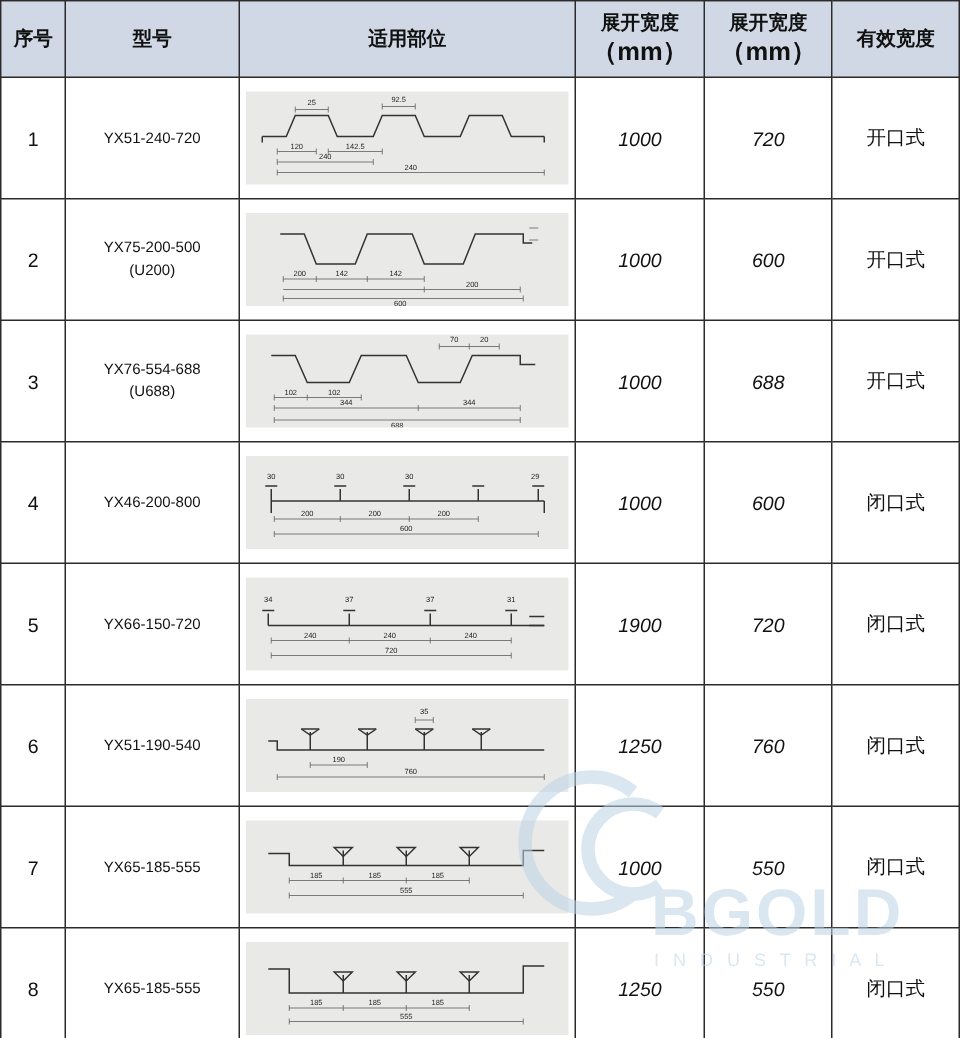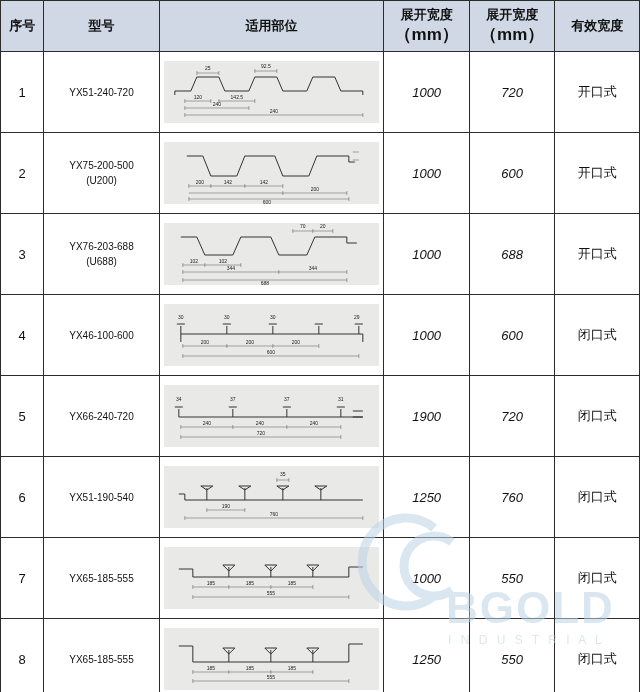--- a/index.html
+++ b/index.html
@@ -11,21 +11,21 @@
     width: 640px;
     height: 692px;
     font-family: "Liberation Sans", sans-serif;
     position: relative;
     overflow: hidden;
   }
 
   
   .watermark {
     position: absolute;
-    right: 14px;
+    right: 26px;
     bottom: 34px;
     width: 300px;
     height: 160px;
     pointer-events: none;
     z-index: 5;
     opacity: 0.55;
   }
 
   table.spec {
     width: 640px;
@@ -191,21 +191,21 @@
         </div>
       </td>
       <td class="num">1000</td>
       <td class="num">600</td>
       <td class="part">开口式</td>
     </tr>
 
     <tr>
       <td class="idx">3</td>
       <td class="model">
-        <span>YX76-203-688</span>
+        <span>YX76-554-688</span>
         <span class="sub">(U688)</span>
       </td>
       <td class="fig">
         <div class="figbox">
           <svg viewBox="0 0 210 62" xmlns="http://www.w3.org/2000/svg">
             <g stroke="#333" stroke-width="1" fill="none">
               <path d="M14 14 L30 14 L38 32 L66 32 L74 14 L104 14 L112 32 L140 32 L148 14 L180 14 L180 20 L190 20"></path>
             </g>
             <g stroke="#555" stroke-width="0.5" fill="none">
               <path d="M126 8 L146 8 M126 6 L126 10 M146 6 L146 10"></path>
@@ -229,21 +229,21 @@
         </div>
       </td>
       <td class="num">1000</td>
       <td class="num">688</td>
       <td class="part">开口式</td>
     </tr>
 
     <tr>
       <td class="idx">4</td>
       <td class="model">
-        <span>YX46-100-600</span>
+        <span>YX46-200-800</span>
       </td>
       <td class="fig">
         <div class="figbox">
           <svg viewBox="0 0 210 62" xmlns="http://www.w3.org/2000/svg">
             <g stroke="#333" stroke-width="1" fill="none">
               <path d="M14 30 L196 30"></path>
               <path d="M14 22 L14 30 M60 22 L60 30 M106 22 L106 30 M152 22 L152 30 M192 22 L192 30"></path>
               <path d="M10 20 L18 20 M56 20 L64 20 M102 20 L110 20 M148 20 L156 20 M188 20 L196 20"></path>
               <path d="M14 30 L14 38 M196 30 L196 38"></path>
             </g>
@@ -267,21 +267,21 @@
         </div>
       </td>
       <td class="num">1000</td>
       <td class="num">600</td>
       <td class="part">闭口式</td>
     </tr>
 
     <tr>
       <td class="idx">5</td>
       <td class="model">
-        <span>YX66-240-720</span>
+        <span>YX66-150-720</span>
       </td>
       <td class="fig">
         <div class="figbox">
           <svg viewBox="0 0 210 62" xmlns="http://www.w3.org/2000/svg">
             <g stroke="#333" stroke-width="1" fill="none">
               <path d="M12 32 L196 32"></path>
               <path d="M12 24 L12 32 M66 24 L66 32 M120 24 L120 32 M174 24 L174 32"></path>
               <path d="M8 22 L16 22 M62 22 L70 22 M116 22 L124 22 M170 22 L178 22"></path>
               <path d="M186 26 L196 26 M186 32 L196 32"></path>
             </g>

